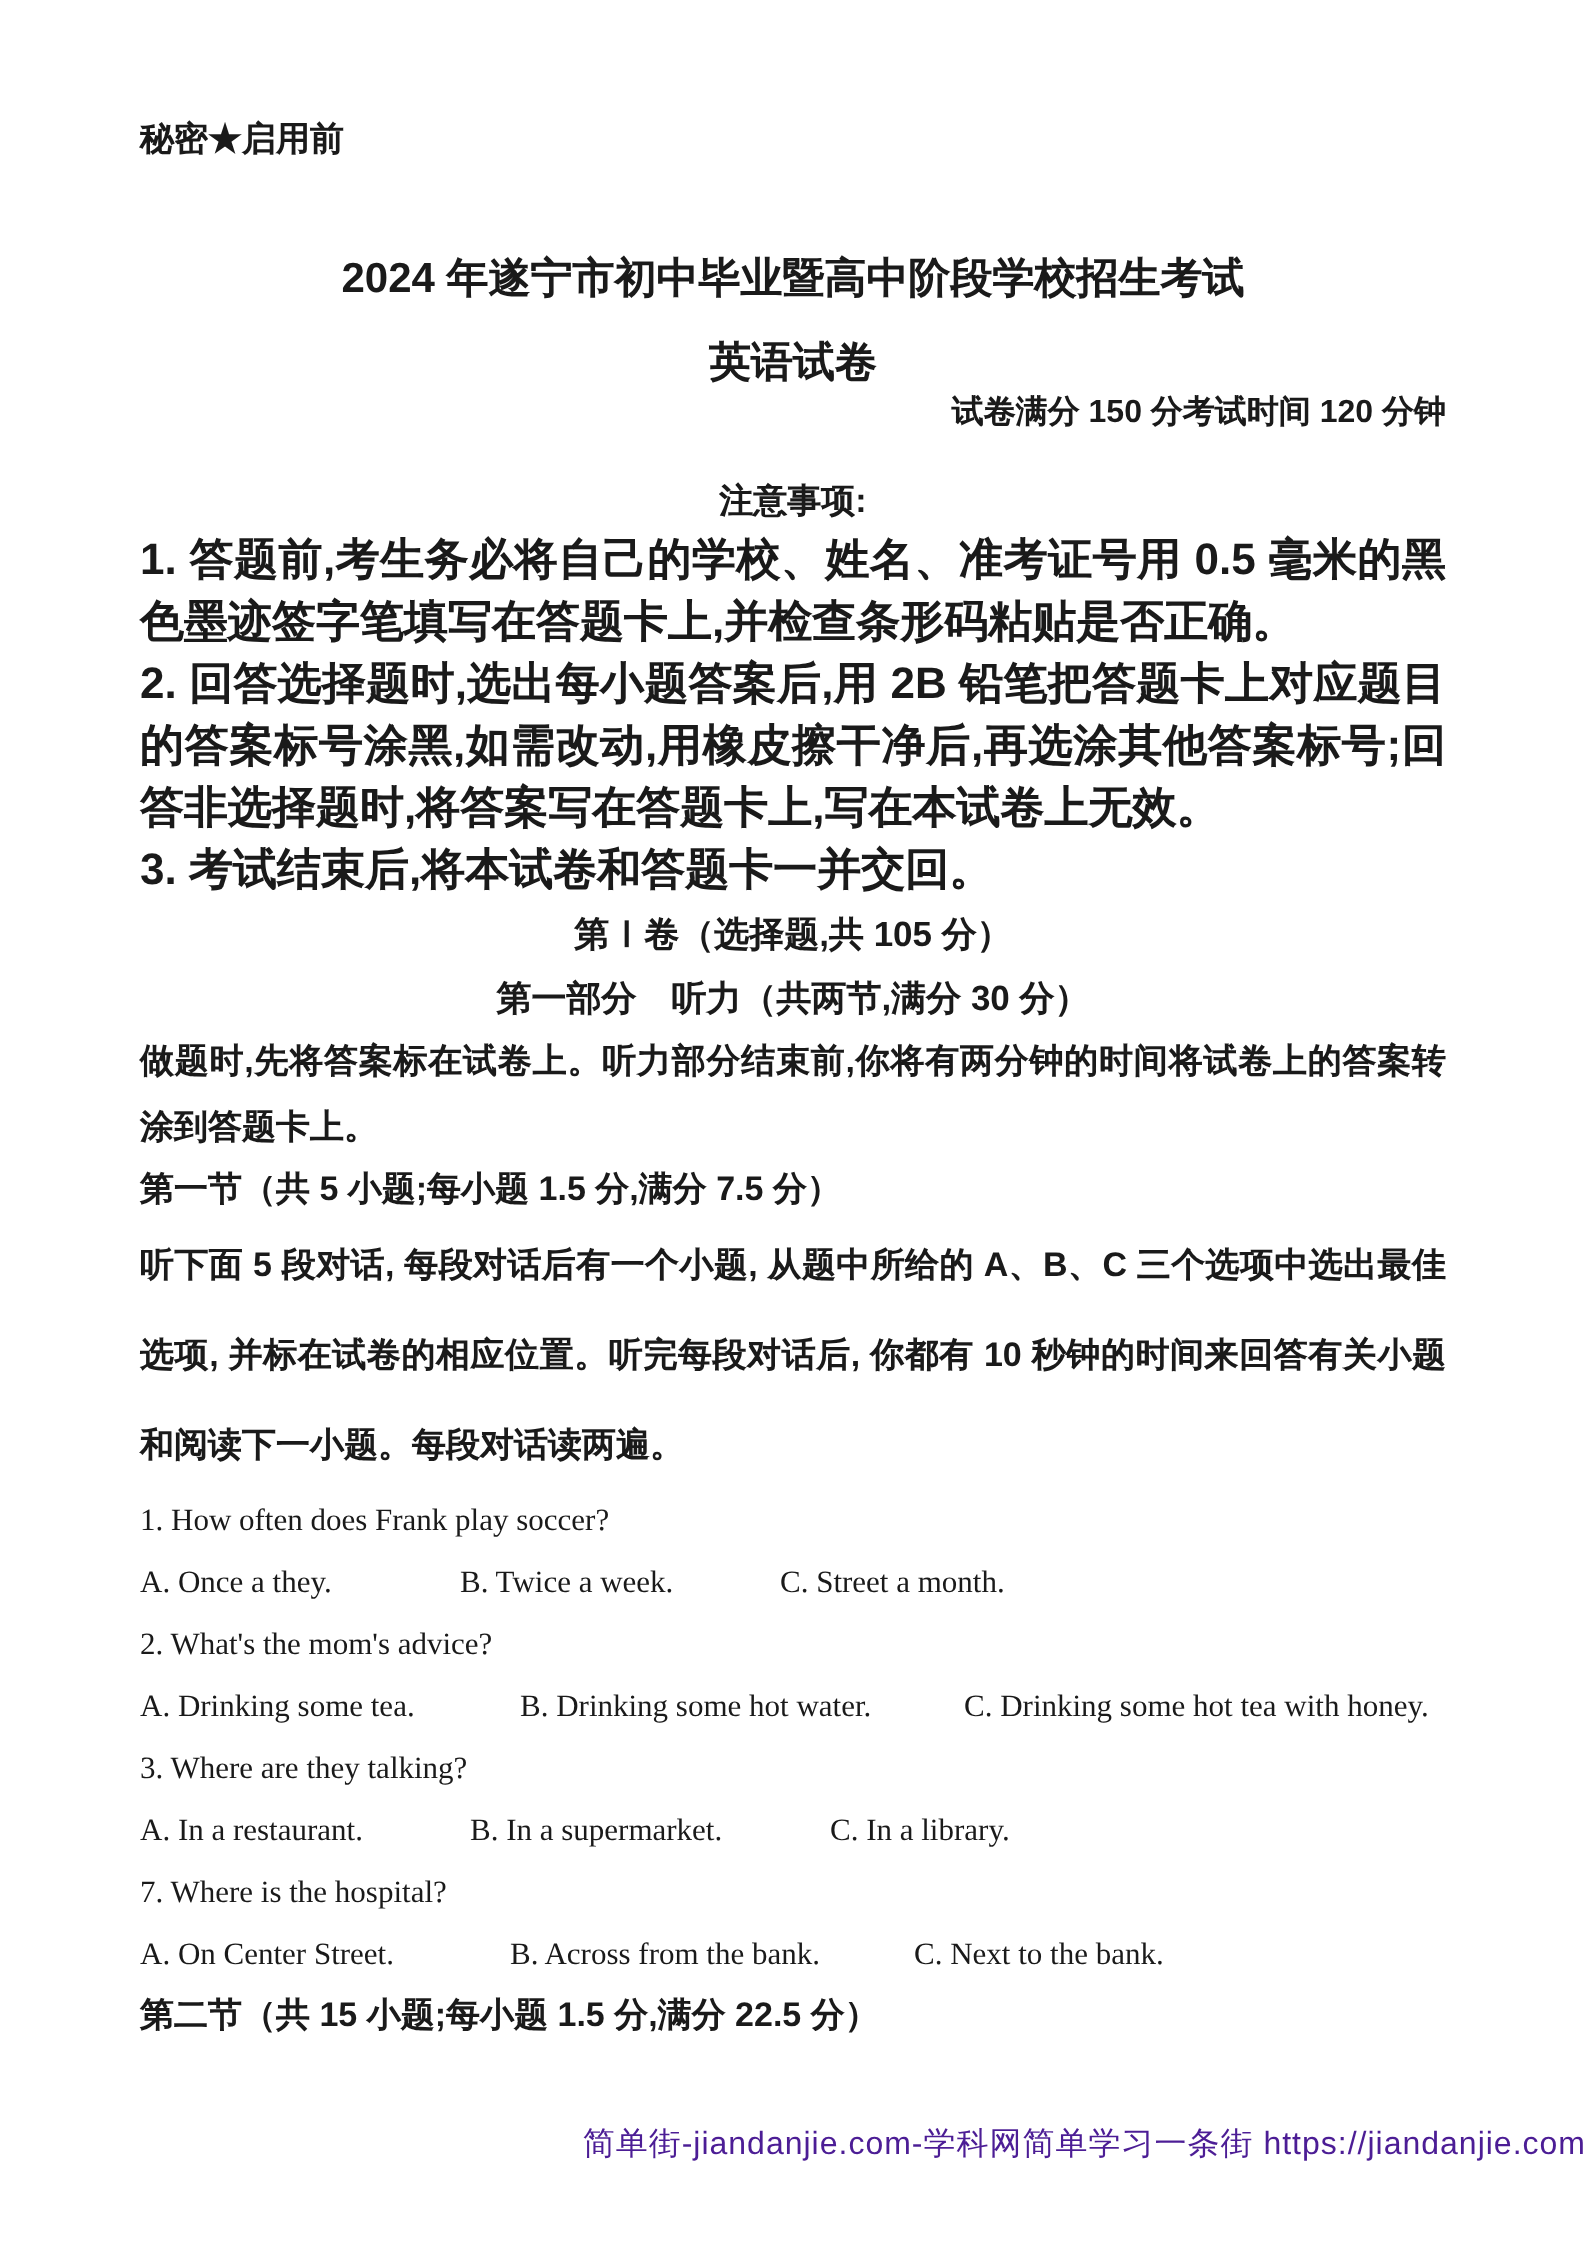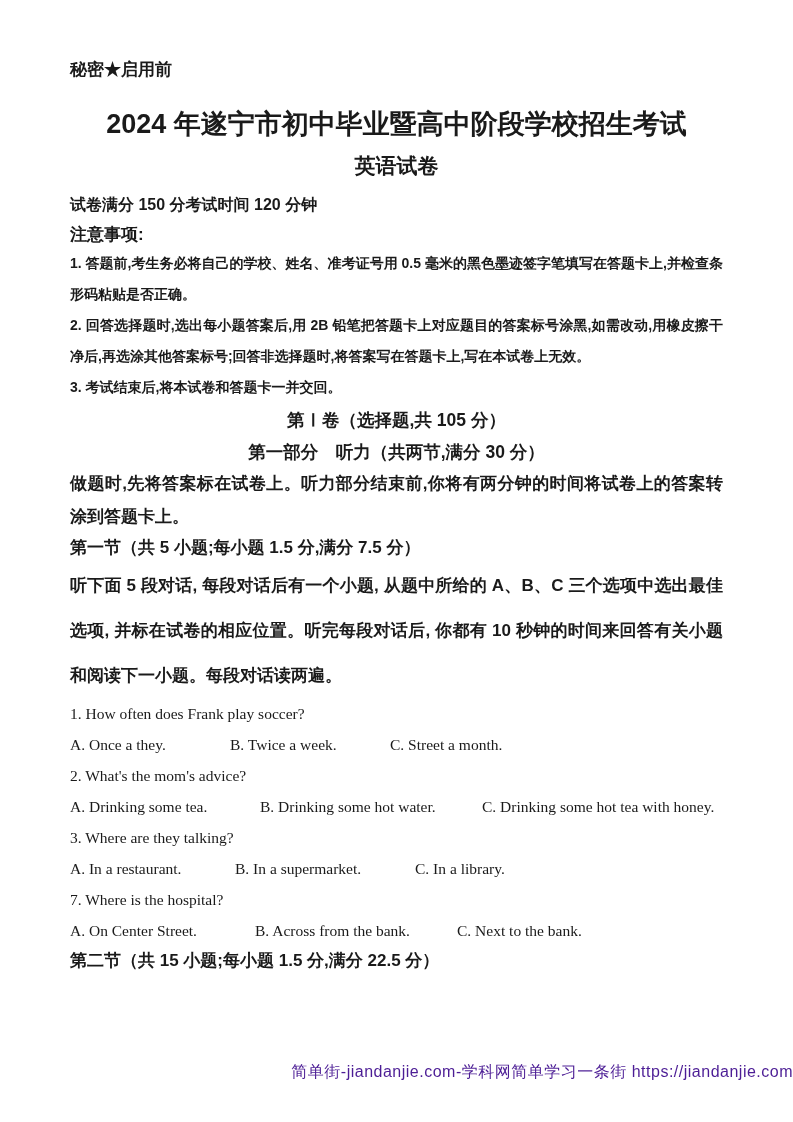--- a/index.html
+++ b/index.html
@@ -11,25 +11,25 @@
     margin: 0 auto;
     background: #ffffff;
     color: #1a1a1a;
     padding: 58px 70px 6px 70px;
     overflow: hidden;
     font-family: "Liberation Sans", sans-serif;
   }
   
   .cn { font-family: "Liberation Sans", sans-serif; font-weight: bold; }
   .secrecy { font-size: 17px; line-height: 24px; }
-  .title   { font-size: 27px; line-height: 28px; text-align: center; margin-top: 28px; }
+  .title   { font-size: 21px; line-height: 28px; text-align: center; margin-top: 44px; }
   .subject { font-size: 21px; line-height: 28px; text-align: center; margin-top: 14px; }
-  .score-time { font-size: 16px; line-height: 22px; text-align: left; margin-top: 14px; }
-  .notice-heading { font-size: 17px; line-height: 26px; margin-top: 6px; }
-  .note { font-size: 14px; line-height: 31px; text-align: justify; }
+  .score-time { font-size: 16px; line-height: 22px; text-align: right; margin-top: 0; }
+  .notice-heading { font-size: 17px; line-height: 26px; margin-top: 20px; text-align: center; }
+  .note { font-size: 22px; line-height: 31px; text-align: justify; }
   .center-heading { font-size: 17.5px; line-height: 30px; text-align: center; margin-top: 2px; }
   .listening-note { font-size: 17px; line-height: 33px; text-align: justify; }
   .sub-heading { font-size: 17px; line-height: 30px; }
   .instructions { font-size: 17px; line-height: 45px; text-align: justify; }
   
   .q-text, .options {
     font-family: "Liberation Serif", serif;
     font-weight: normal;
     font-size: 15.5px;
     line-height: 31px;

